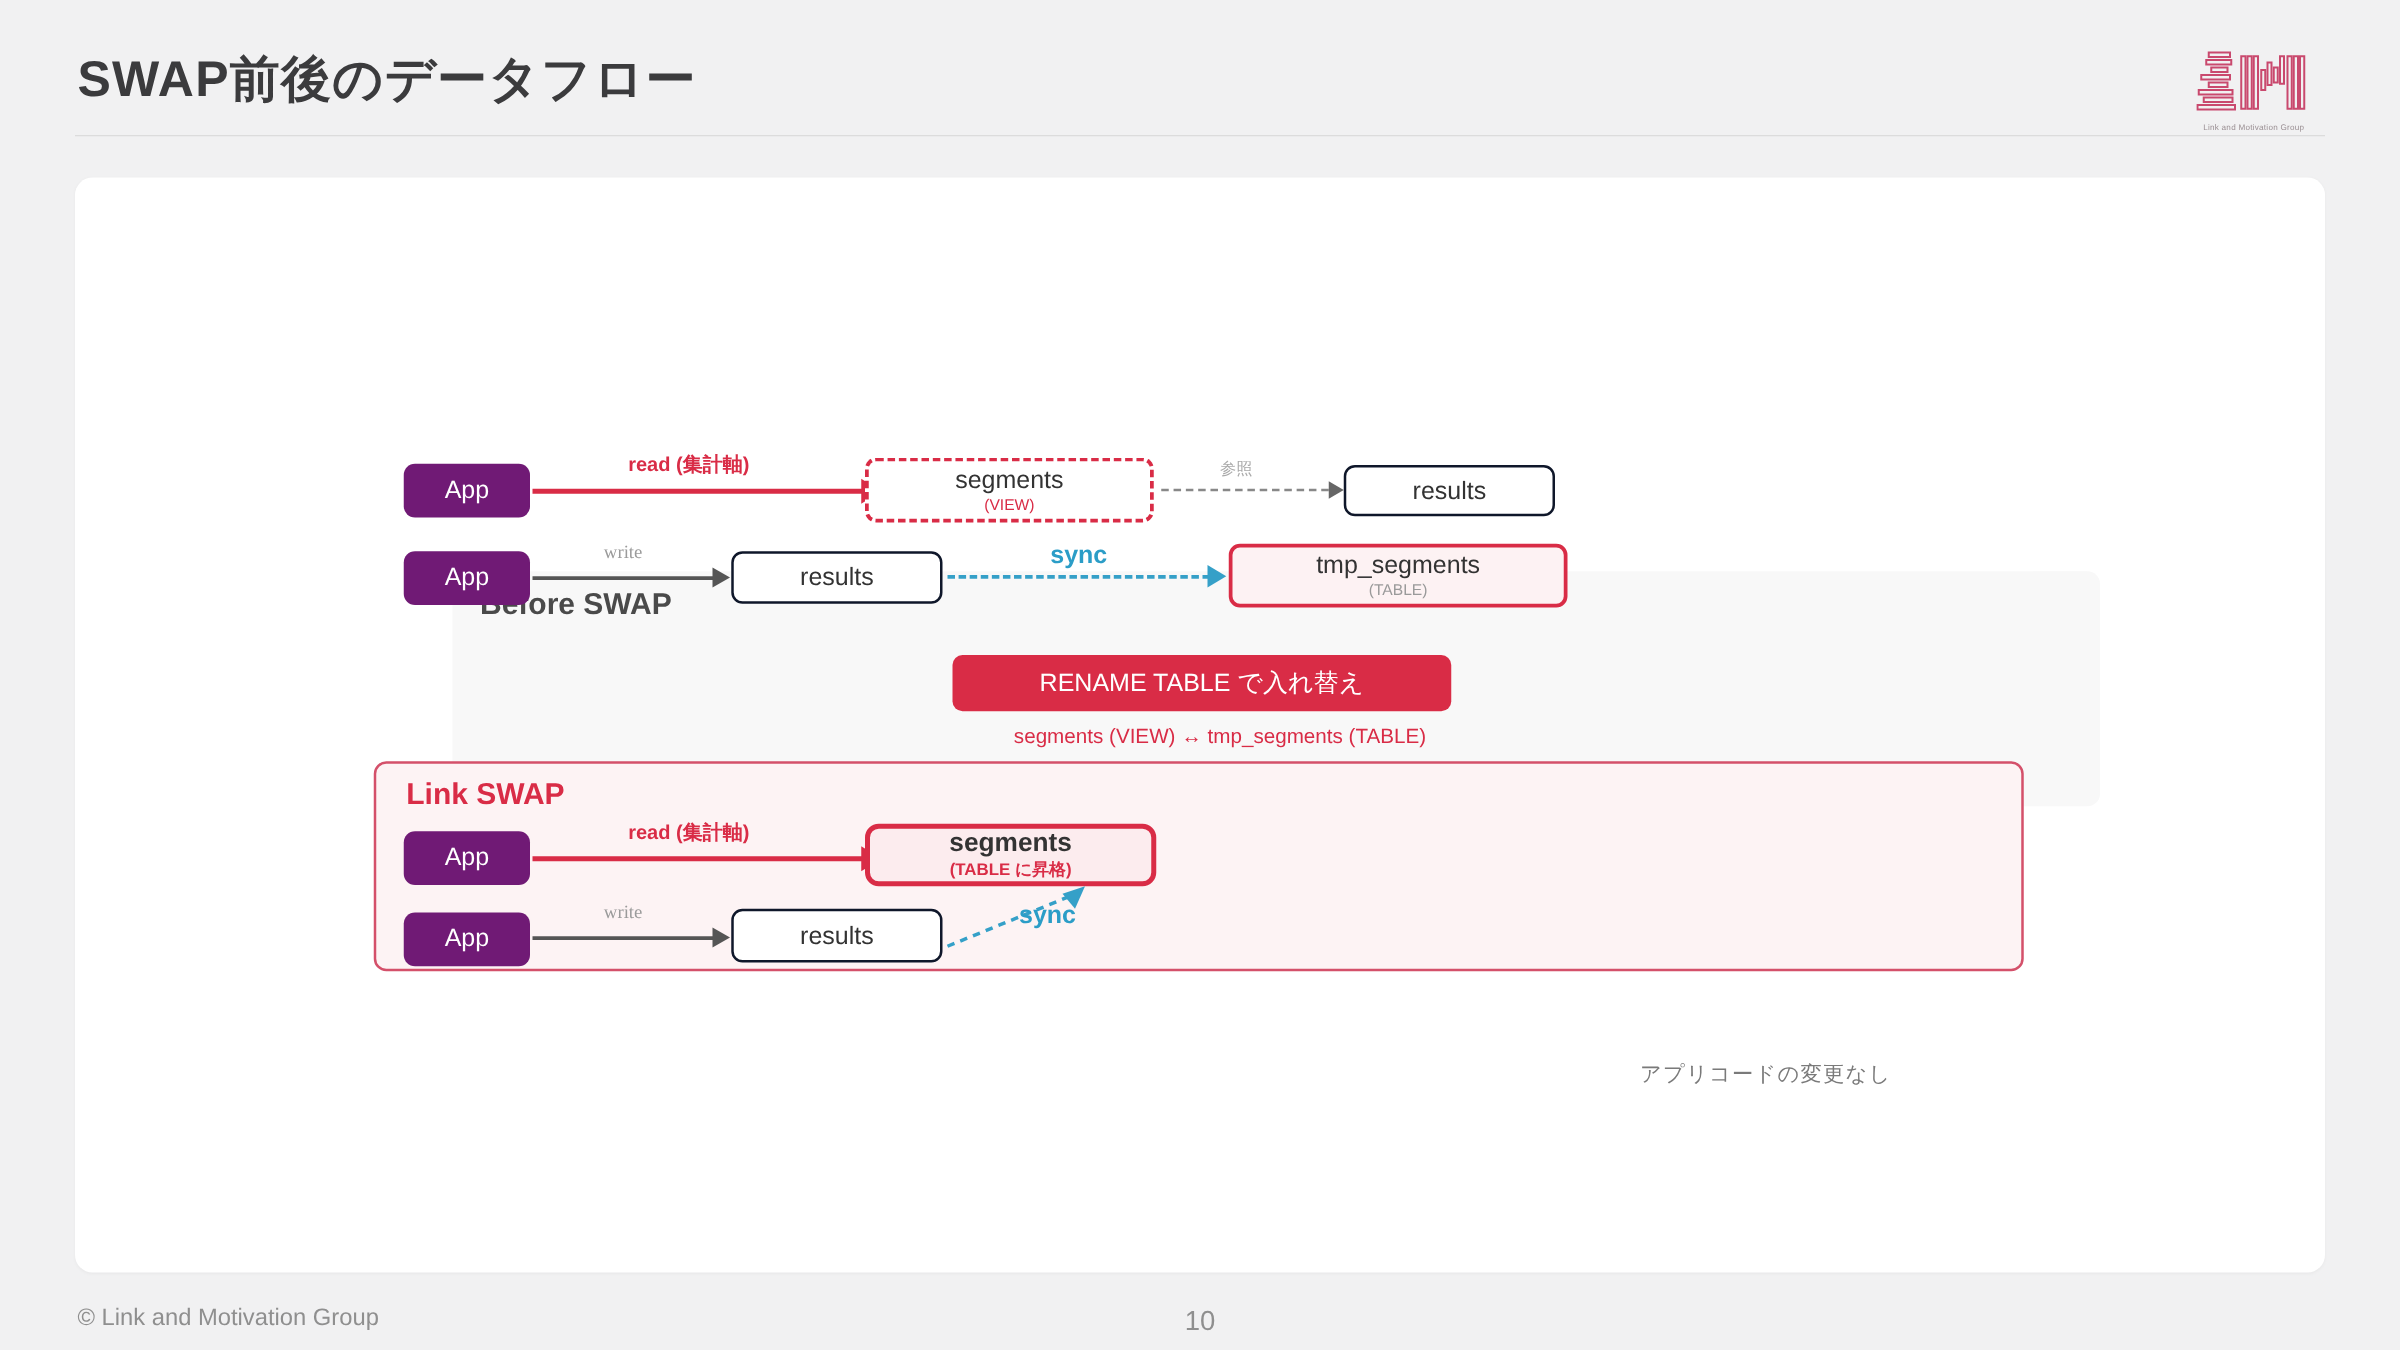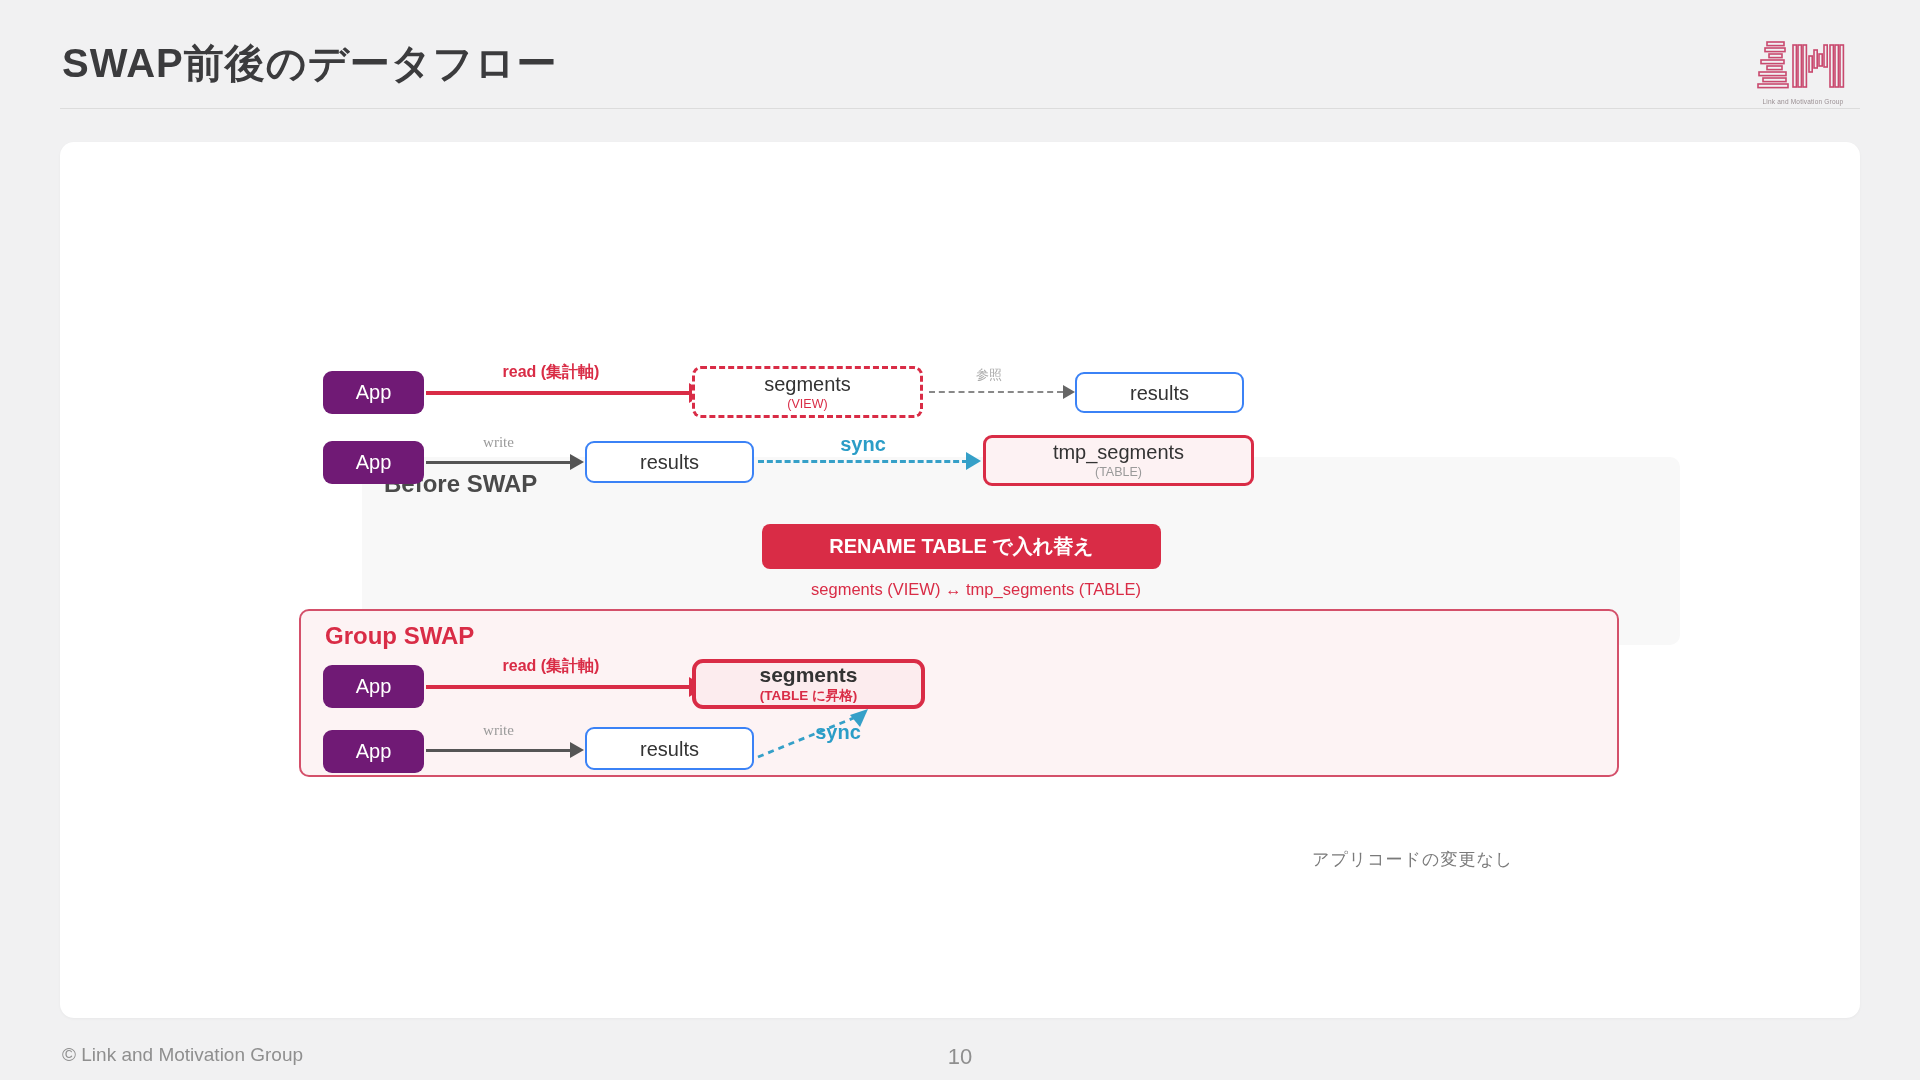--- a/index.html
+++ b/index.html
@@ -53,21 +53,21 @@
     border-radius: 9px; background: #fff;
   }
   .node .node-title { font-size: 20px; color: #333; line-height: 1.1; }
   .node .node-sub   { font-size: 12.5px; line-height: 1.2; margin-top: 2px; }
 
   .app-box {
     position: absolute; width: 101px; height: 43px; border-radius: 9px;
     background: #701a75; color: #ffffff; font-size: 20px;
     display: flex; align-items: center; justify-content: center;
   }
-  .box-gray   { border: 2px solid #3b82f6; }
+  .box-gray   { border: 2px solid #0f172a; }
   .box-dashed { border: 3px dashed #d92c46; }
   .box-red    { border: 3px solid #d92c46; background: #fdf2f3; }
   .box-red-strong { border: 4px solid #d92c46; background: #fcecee; border-radius: 11px; }
   .sub-red  { color: #d92c46; }
   .sub-gray { color: #9a9a9a; }
   .bold { font-weight: 700; }
 
   
   .arrow { position: absolute; }
   .arrow .line { position: absolute; left: 0; top: 0; width: 100%; }
@@ -88,21 +88,21 @@
   .head-dark  { top: -7px;  border-width: 8.5px 0 8.5px 14px; border-color: transparent transparent transparent #555; }
   .dash-gray  { height: 0; border-top: 2.5px dashed #888; }
   .head-gray  { top: -6px;  border-width: 7px 0 7px 12px; border-color: transparent transparent transparent #666; }
   .dash-blue  { height: 0; border-top: 3px dashed #35a0c8; }
   .head-blue  { top: -8px;  border-width: 9px 0 9px 15px; border-color: transparent transparent transparent #35a0c8; }
 
   
   .swap-banner {
     position: absolute; left: 762px; top: 524px; width: 399px; height: 45px;
     background: #d92c46; border-radius: 8px; color: #fff;
-    font-size: 20px; font-weight: 700;
+    font-size: 20px; font-weight: 400;
     display: flex; align-items: center; justify-content: center;
   }
   .swap-caption {
     position: absolute; left: 0; width: 1920px; top: 580px;
     text-align: center; font-size: 16.5px; color: #d92c46;
   }
 
   .after-note {
     position: absolute; left: 1252px; top: 706px;
     font-size: 17px; color: #7a7a7a; letter-spacing: 1px;
@@ -207,21 +207,21 @@
       <div class="node-title">tmp_segments</div>
       <div class="node-sub sub-gray">(TABLE)</div>
     </div>
 
     <div class="swap-banner" style="left:702px; top:382px;">
       <span>RENAME TABLE で入れ替え</span>
     </div>
     <div class="swap-caption" style="left:0; width:1832px; top:438px;">segments (VIEW) ↔ tmp_segments (TABLE)</div>
 
     <div class="panel-after" style="left:239px; top:467px;">
-      <div class="panel-heading">Group SWAP</div>
+      <div class="panel-heading">Link SWAP</div>
     </div>
 
     <div class="app-box" style="left:263px; top:523px;">
       <span>App</span>
     </div>
 
     <div class="arrow" style="left:366px; top:543px; width:264px;">
       <div class="line solid-red"></div>
       <div class="head head-red"></div>
     </div>

